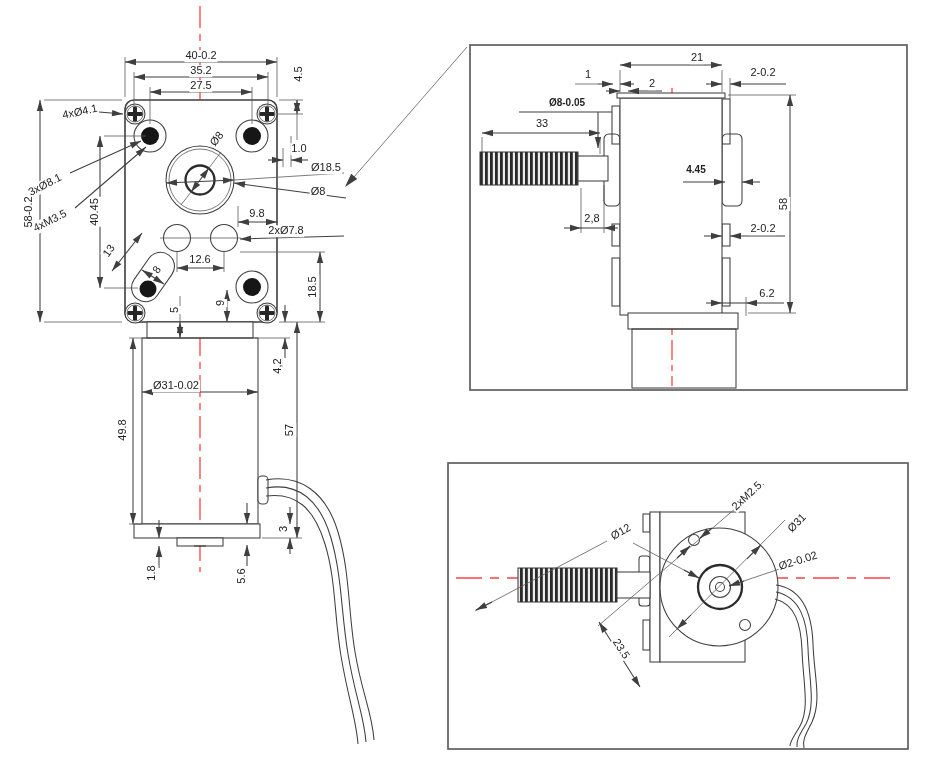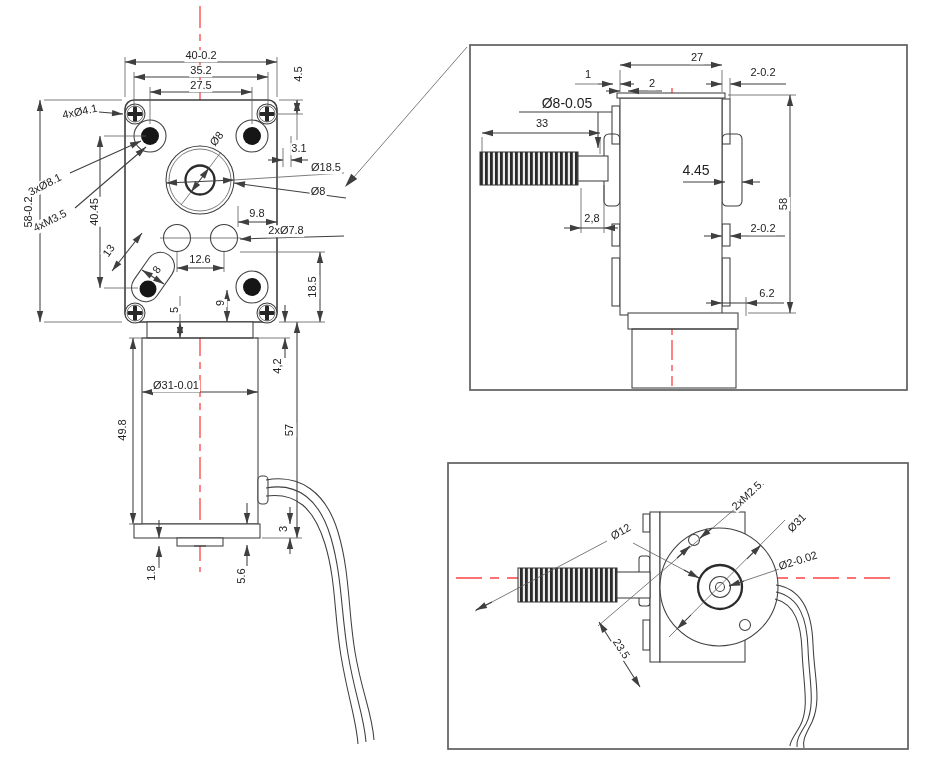--- a/index.html
+++ b/index.html
@@ -9,21 +9,21 @@
   .ln{stroke:#3f3f3f;stroke-width:1.05;fill:none;}
   .ln2{stroke:#3f3f3f;stroke-width:1.6;fill:none;}
   .bold{stroke:#2b2b2b;stroke-width:2.3;fill:none;}
   .thin{stroke:#5a5a5a;stroke-width:.8;fill:none;}
   .red{stroke:#fb4444;stroke-width:1.3;fill:none;}
   .boxb{stroke:#5f5f5f;stroke-width:1.7;fill:none;}
   .wfill{fill:#ffffff;}
   .dark{fill:#161616;}
   .lbl{position:absolute;font-size:11px;color:#222;background:#fff;padding:0 1px;
        line-height:1.05;white-space:nowrap;transform:translate(-50%,-50%);z-index:3;}
-  .big{font-size:14px;}
+  .big{font-size:10px;font-weight:bold;}
 </style>
 </head>
 <body>
 
 <div id="canvas">
 
 <svg id="geo" width="925" height="757" viewBox="0 0 925 757">
   <defs>
     <marker id="ar" viewBox="0 0 12 8" refX="11.5" refY="4" markerWidth="12" markerHeight="8" orient="auto-start-reverse" markerUnits="userSpaceOnUse">
       <path d="M0.5,0.8 L11.5,4 L0.5,7.2 Z" fill="#3f3f3f"></path>
@@ -279,40 +279,40 @@
 <div class="lbl" style="left:201px;top:56px">40-0.2</div>
 <div class="lbl" style="left:201px;top:71px">35.2</div>
 <div class="lbl" style="left:201px;top:86px">27.5</div>
 <div class="lbl" style="left:299px;top:74px;transform:translate(-50%,-50%) rotate(-90deg)">4.5</div>
 <div class="lbl" style="left:80px;top:112px;transform:translate(-50%,-50%) rotate(-12deg)">4xØ4.1</div>
 <div class="lbl" style="left:45px;top:185px;transform:translate(-50%,-50%) rotate(-27deg)">3xØ8.1</div>
 <div class="lbl" style="left:50px;top:221px;transform:translate(-50%,-50%) rotate(-27deg)">4xM3.5</div>
 <div class="lbl" style="left:29px;top:212px;transform:translate(-50%,-50%) rotate(-90deg)">58-0.2</div>
 <div class="lbl" style="left:95px;top:212px;transform:translate(-50%,-50%) rotate(-90deg)">40.45</div>
 <div class="lbl" style="left:217px;top:139px;transform:translate(-50%,-50%) rotate(-52deg)">Ø8</div>
-<div class="lbl" style="left:299px;top:149px">3.1</div>
+<div class="lbl" style="left:299px;top:149px">1.0</div>
 <div class="lbl" style="left:326px;top:168px">Ø18.5</div>
 <div class="lbl" style="left:318px;top:192px">Ø8</div>
 <div class="lbl" style="left:257px;top:214px">9.8</div>
 <div class="lbl" style="left:286px;top:231px">2xØ7.8</div>
 <div class="lbl" style="left:200px;top:260px">12.6</div>
 <div class="lbl" style="left:109px;top:251px;transform:translate(-50%,-50%) rotate(-55deg)">13</div>
 <div class="lbl" style="left:157px;top:270px;transform:translate(-50%,-50%) rotate(-55deg)">8</div>
 <div class="lbl" style="left:313px;top:287px;transform:translate(-50%,-50%) rotate(-90deg)">18.5</div>
 <div class="lbl" style="left:221px;top:303px;transform:translate(-50%,-50%) rotate(-90deg)">9</div>
 <div class="lbl" style="left:175px;top:310px;transform:translate(-50%,-50%) rotate(-90deg)">5</div>
 <div class="lbl" style="left:278px;top:366px;transform:translate(-50%,-50%) rotate(-90deg)">4,2</div>
-<div class="lbl" style="left:176px;top:386px">Ø31-0.01</div>
+<div class="lbl" style="left:176px;top:386px">Ø31-0.02</div>
 <div class="lbl" style="left:123px;top:430px;transform:translate(-50%,-50%) rotate(-90deg)">49.8</div>
 <div class="lbl" style="left:290px;top:430px;transform:translate(-50%,-50%) rotate(-90deg)">57</div>
 <div class="lbl" style="left:152px;top:573px;transform:translate(-50%,-50%) rotate(-90deg)">1.8</div>
 <div class="lbl" style="left:242px;top:576px;transform:translate(-50%,-50%) rotate(-90deg)">5.6</div>
 <div class="lbl" style="left:284px;top:529px;transform:translate(-50%,-50%) rotate(-90deg)">3</div>
 
-<div class="lbl" style="left:697px;top:58px">27</div>
+<div class="lbl" style="left:697px;top:58px">21</div>
 <div class="lbl" style="left:588px;top:75px">1</div>
 <div class="lbl" style="left:652px;top:84px">2</div>
 <div class="lbl" style="left:763px;top:73px">2-0.2</div>
 <div class="lbl big" style="left:567px;top:103px">Ø8-0.05</div>
 <div class="lbl" style="left:542px;top:124px">33</div>
 <div class="lbl big" style="left:696px;top:170px">4.45</div>
 <div class="lbl" style="left:592px;top:219px">2,8</div>
 <div class="lbl" style="left:784px;top:204px;transform:translate(-50%,-50%) rotate(-90deg)">58</div>
 <div class="lbl" style="left:763px;top:229px">2-0.2</div>
 <div class="lbl" style="left:767px;top:294px">6.2</div>

